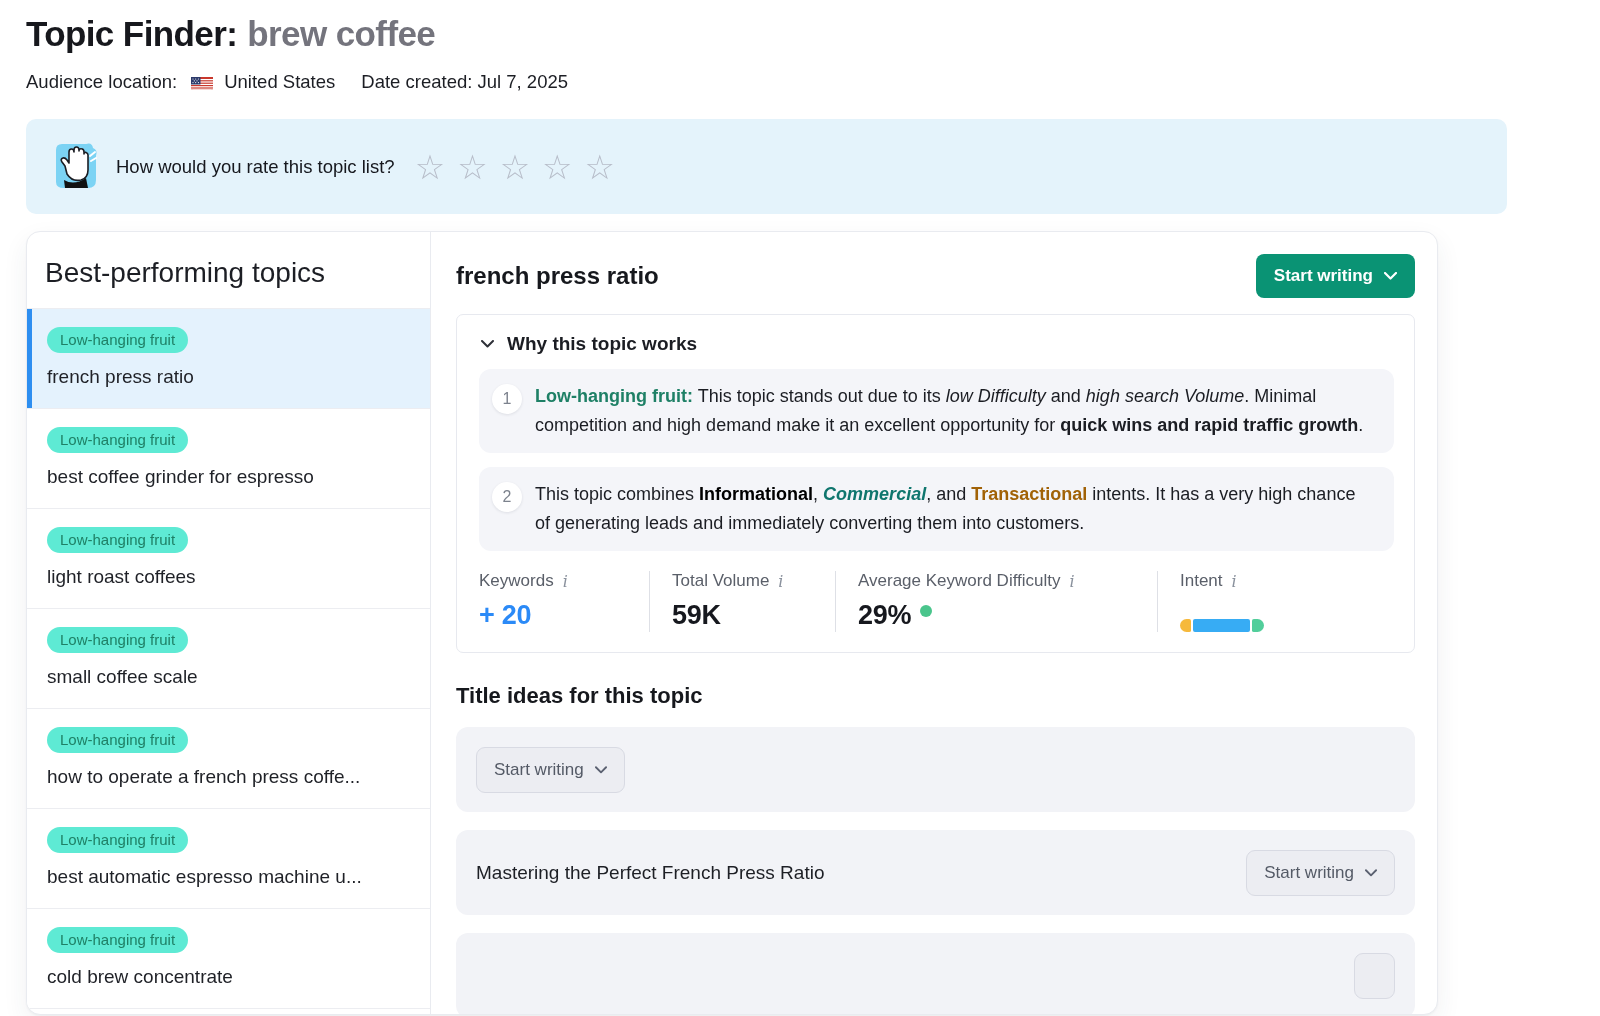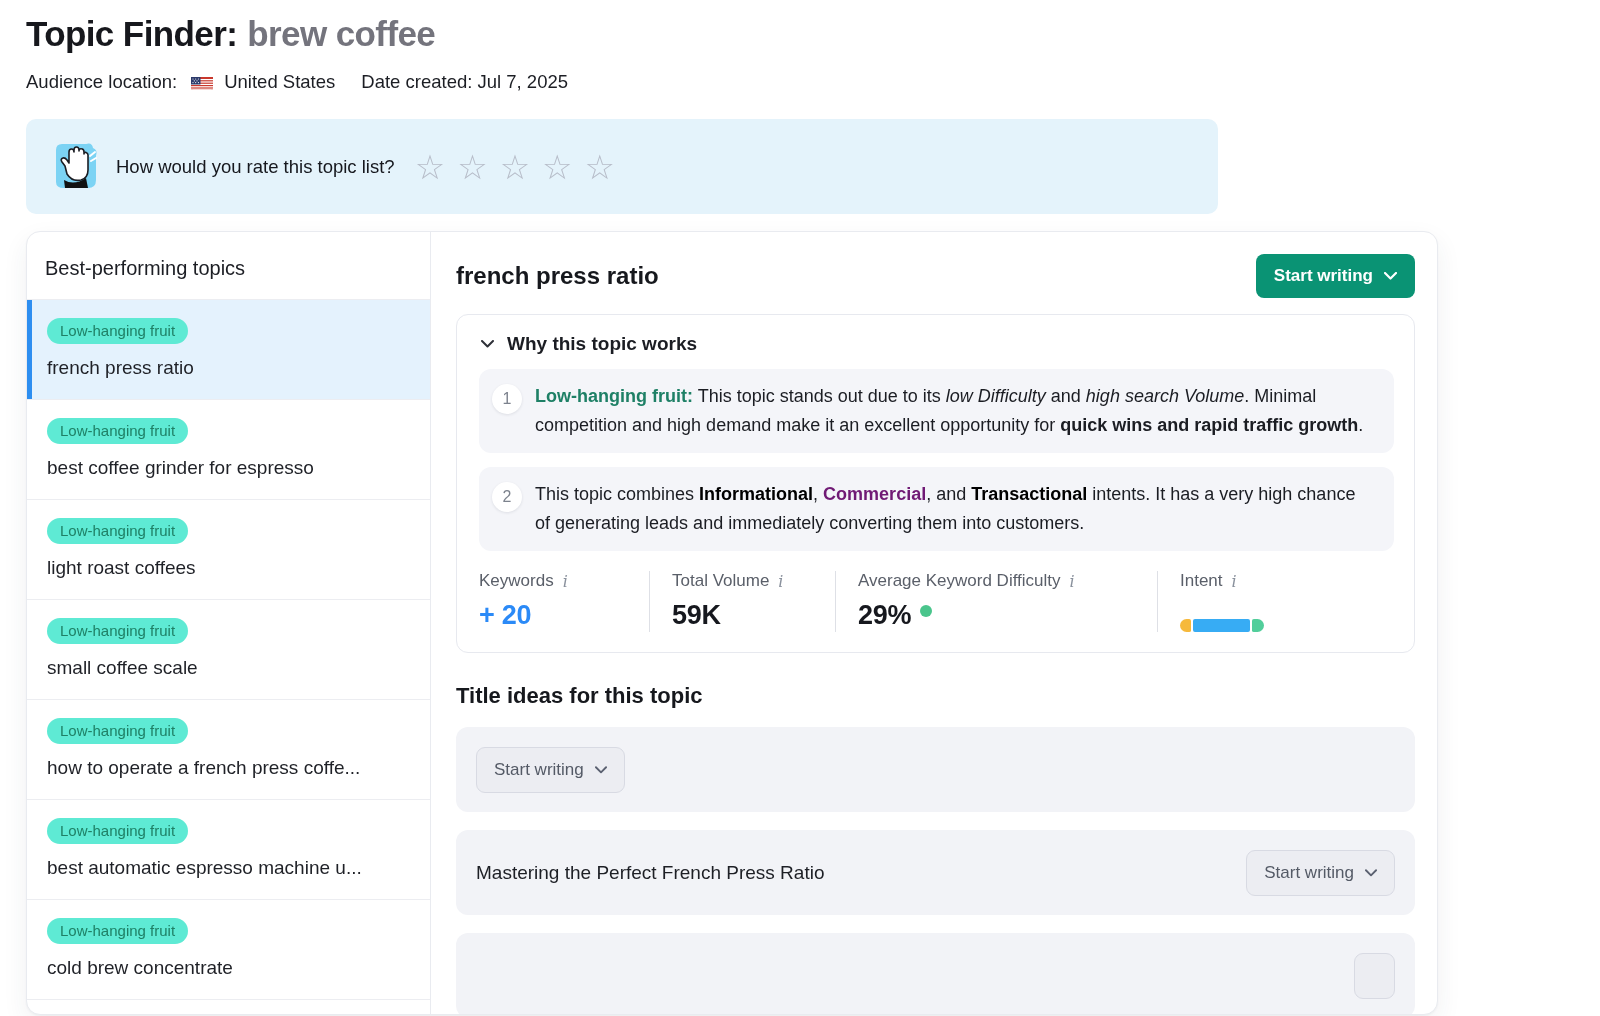--- a/index.html
+++ b/index.html
@@ -9,65 +9,65 @@
 
   
   .h1 { font-size:35px; font-weight:700; letter-spacing:-0.6px; color:#17181d; }
   .h1 .query { color:#74747d; margin-left:10px; }
   .meta { margin-top:17px; font-size:18.5px; color:#1c1e24; display:flex; align-items:center; }
   .meta .lbl { margin-right:14px; }
   .flag { width:22px; height:15px; border-radius:2px; overflow:hidden; display:inline-block; margin-right:11px; flex:none; }
   .meta .date { margin-left:26px; }
 
   
-  .banner { margin-top:26px; width:1192px; height:95px; background:#E4F3FB; border-radius:10px;
+  .banner { margin-top:26px; width:1481px; height:95px; background:#E4F3FB; border-radius:10px;
     display:flex; align-items:center; padding-left:26px; }
   .hand-wrap { width:46px; height:54px; flex:none; }
   .banner-text { font-size:18.5px; color:#16181e; margin-left:18px; }
   .stars { margin-left:20px; display:flex; gap:12px; }
   .star { font-size:34px; line-height:34px; color:#B7BDC9; cursor:pointer; font-family:"DejaVu Sans",sans-serif; }
 
   
   .container { margin-top:17px; width:1412px; height:784px; display:flex;
     border:1px solid #E9EBF0; border-radius:14px;
     box-shadow:0 1px 2px rgba(30,40,60,.04), 0 10px 26px rgba(40,50,70,.07); overflow:hidden; background:#fff; }
 
   
   .sidebar { width:404px; flex:none; border-right:1px solid #E9EBF0; }
-  .sidebar-header { padding:25px 20px 19px 18px; font-size:20px; color:#1c1e24; border-bottom:1px solid #ECEDF1; }
+  .sidebar-header { padding:25px 20px 19px 18px; font-size:28px; color:#1c1e24; border-bottom:1px solid #ECEDF1; }
   .topic-item { position:relative; padding:18px 20px 20px 20px; border-bottom:1px solid #ECEDF1; cursor:pointer; background:#fff; }
   .topic-item.selected { background:#E4F2FD; }
   .topic-item.selected::before { content:""; position:absolute; left:0; top:0; bottom:0; width:5px; background:#2D8EF0; }
   .badge { display:inline-block; background:#5eead4; color:#1F8066; font-size:15px; line-height:15px;
     padding:5px 13px 6px; border-radius:13px; }
   .topic-label { margin-top:13px; font-size:19px; color:#1f2127; }
 
   
   .main { flex:1; padding:22px 22px 0 25px; }
   .main-head { display:flex; align-items:center; justify-content:space-between; }
   .topic-title { font-size:24px; font-weight:700; color:#16181d; }
   .green-btn { background:#0A9374; color:#fff; border:none; cursor:pointer; font-family:inherit;
     font-size:17px; font-weight:700; border-radius:8px; padding:0 18px; height:44px;
     display:flex; align-items:center; gap:11px; }
 
-  .why-card { margin-top:16px; border:1px solid #E7E9EF; border-radius:12px; padding:18px 20px 20px 22px; }
+  .why-card { margin-top:16px; border:1px solid #E7E9EF; border-radius:7px; padding:18px 20px 20px 22px; }
   .why-head { display:flex; align-items:center; gap:13px; cursor:pointer; padding-left:2px; }
   .why-head .title { font-size:19px; font-weight:700; color:#1b1d23; }
   .why-box { margin-top:14px; background:#F4F5F9; border-radius:12px; padding:13px 20px 13px 13px; display:flex; gap:13px; }
   .num { width:30px; height:30px; border-radius:50%; background:#fff; color:#7c828d; font-size:16px;
     display:flex; align-items:center; justify-content:center; flex:none; margin-top:2px;
     box-shadow:0 1px 3px rgba(20,30,50,.10); }
   .why-text { font-size:18px; line-height:29px; color:#1b1d23; }
   .seg-plain {} 
   .seg-bold { font-weight:700; }
   .seg-italic { font-style:italic; }
   .seg-green-bold { font-weight:700; color:#1E8066; }
   .seg-blue-bold { font-weight:700; color:#000000; }
-  .seg-orange-bold { font-weight:700; color:#701a75; }
-  .seg-teal-bold { font-weight:700; color:#000000; }
+  .seg-orange-bold { font-weight:700; color:#0f766e;font-style:italic; }
+  .seg-teal-bold { font-weight:700; color:#a16207; }
 
   .metrics { margin-top:20px; display:flex; }
   .metric { padding-right:22px; }
   .metric + .metric { border-left:1px solid #DEE0E6; padding-left:22px; }
   .m-keywords { width:170px; } .m-volume { width:186px; } .m-kd { width:322px; }
   .metric-label { font-size:17px; color:#5A5F69; display:flex; align-items:center; gap:9px; }
   .info-i { font-family:"DejaVu Serif",serif; font-style:italic; font-size:16px; color:#8A919D; cursor:pointer; }
   .metric-value { margin-top:9px; font-size:27px; font-weight:700; color:#16181e; letter-spacing:-0.3px; }
   .metric-value.blue { color:#2B8AF7; }
   .kd-row { display:flex; align-items:center; gap:9px; }

